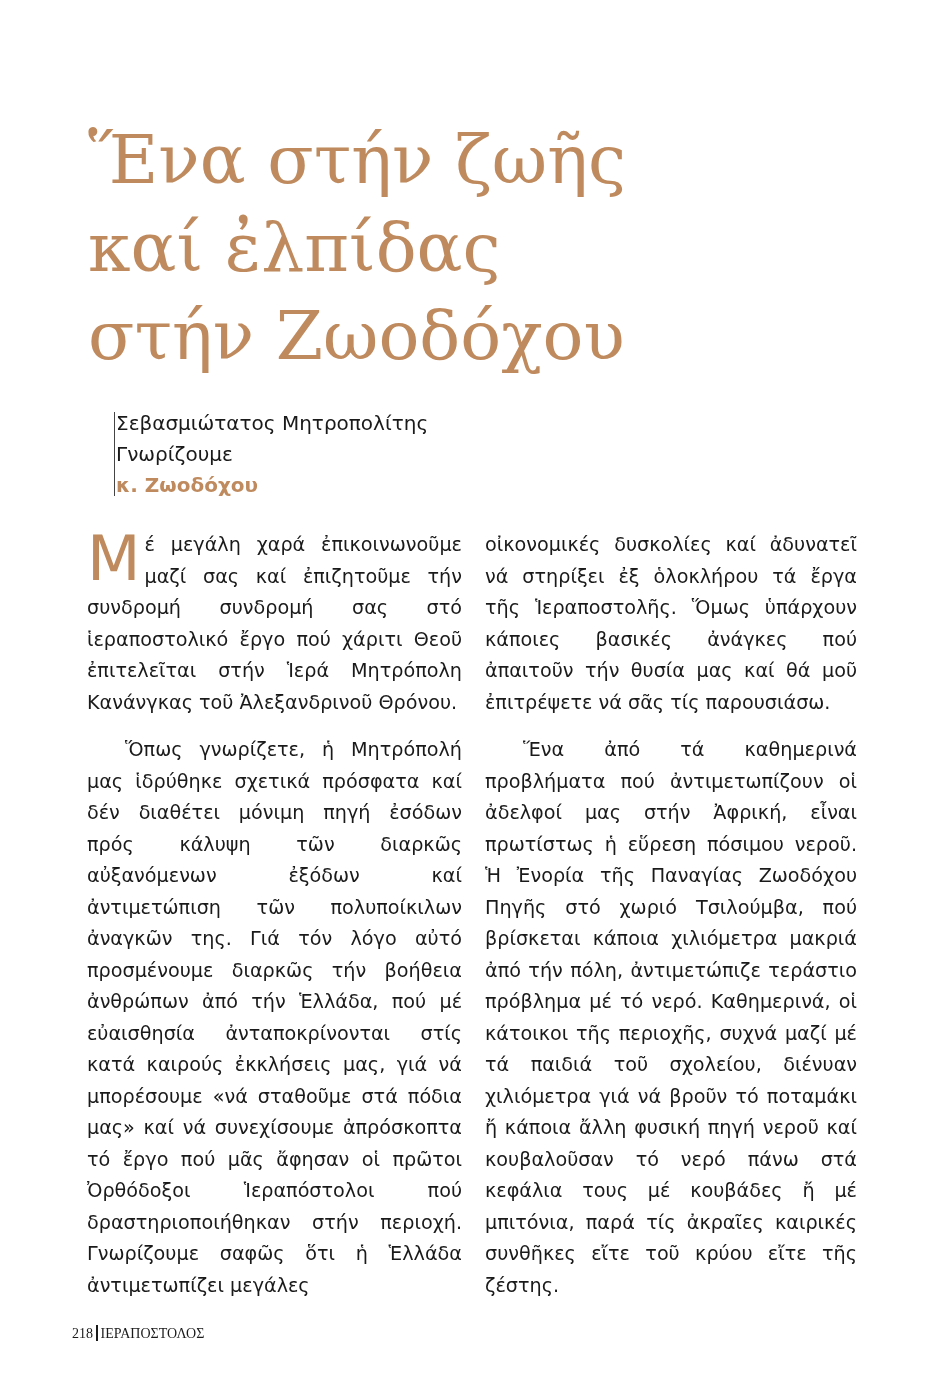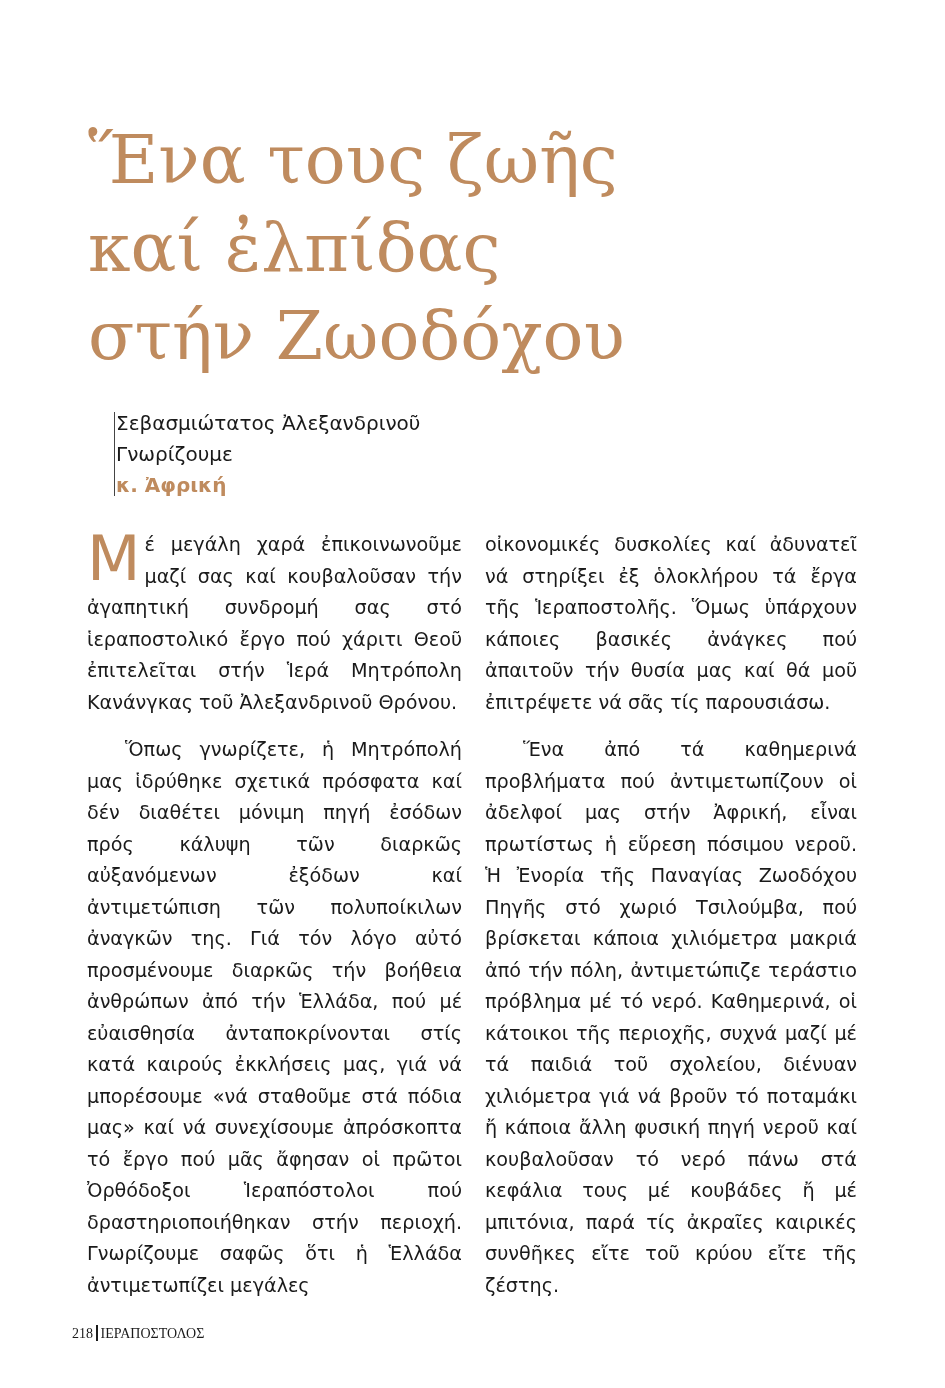--- a/index.html
+++ b/index.html
@@ -37,34 +37,34 @@
   .footer {
     position: absolute; left: 72px; top: 1325px;
     font-family: Liberation Serif, serif; font-size: 14px; color: #1a1a1a;
   }
   .footer .sep { display: inline-block; width: 1.5px; height: 16px; background: #1a1a1a; vertical-align: -3px; margin: 0 3px; }
 </style>
 </head>
 <body>
 
 <h1 class="title">
-  <span>Ἕνα τους ζωῆς</span>
+  <span>Ἕνα στήν ζωῆς</span>
   <span>καί ἐλπίδας</span>
   <span>στήν Ζωοδόχου</span>
 </h1>
 
 <div class="byline" style="border-left:none;">
   <div class="bar"></div>
-  <div>Σεβασμιώτατος Ἀλεξανδρινοῦ</div>
+  <div>Σεβασμιώτατος Μητροπολίτης</div>
   <div>Γνωρίζουμε</div>
-  <div class="name">κ. Ἀφρική</div>
+  <div class="name">κ. Ζωοδόχου</div>
 </div>
 
 <div class="col left">
-  <p><span class="dropcap">Μ</span><span>έ μεγάλη χαρά ἐπικοινωνοῦμε μαζί σας καί κουβαλοῦσαν τήν ἀγαπητική συνδρομή σας στό ἱεραποστολικό ἔργο πού χάριτι Θεοῦ ἐπιτελεῖται στήν Ἱερά Μητρόπολη Κανάνγκας τοῦ Ἀλεξανδρινοῦ Θρόνου.</span></p>
+  <p><span class="dropcap">Μ</span><span>έ μεγάλη χαρά ἐπικοινωνοῦμε μαζί σας καί ἐπιζητοῦμε τήν συνδρομή συνδρομή σας στό ἱεραποστολικό ἔργο πού χάριτι Θεοῦ ἐπιτελεῖται στήν Ἱερά Μητρόπολη Κανάνγκας τοῦ Ἀλεξανδρινοῦ Θρόνου.</span></p>
   <p class="ind">Ὅπως γνωρίζετε, ἡ Μητρόπολή μας ἱδρύθηκε σχετικά πρόσφατα καί δέν διαθέτει μόνιμη πηγή ἐσόδων πρός κάλυψη τῶν διαρκῶς αὐξανόμενων ἐξόδων καί ἀντιμετώπιση τῶν πολυποίκιλων ἀναγκῶν της. Γιά τόν λόγο αὐτό προσμένουμε διαρκῶς τήν βοήθεια ἀνθρώπων ἀπό τήν Ἑλλάδα, πού μέ εὐαισθησία ἀνταποκρίνονται στίς κατά καιρούς ἐκκλήσεις μας, γιά νά μπορέσουμε «νά σταθοῦμε στά πόδια μας» καί νά συνεχίσουμε ἀπρόσκοπτα τό ἔργο πού μᾶς ἄφησαν οἱ πρῶτοι Ὀρθόδοξοι Ἱεραπόστολοι πού δραστηριοποιήθηκαν στήν περιοχή. Γνωρίζουμε σαφῶς ὅτι ἡ Ἑλλάδα ἀντιμετωπίζει μεγάλες</p>
 </div>
 
 <div class="col right">
   <p>οἰκονομικές δυσκολίες καί ἀδυνατεῖ νά στηρίξει ἐξ ὁλοκλήρου τά ἔργα τῆς Ἱεραποστολῆς. Ὅμως ὑπάρχουν κάποιες βασικές ἀνάγκες πού ἀπαιτοῦν τήν θυσία μας καί θά μοῦ ἐπιτρέψετε νά σᾶς τίς παρουσιάσω.</p>
   <p class="ind">Ἕνα ἀπό τά καθημερινά προβλήματα πού ἀντιμετωπίζουν οἱ ἀδελφοί μας στήν Ἀφρική, εἶναι πρωτίστως ἡ εὕρεση πόσιμου νεροῦ. Ἡ Ἐνορία τῆς Παναγίας Ζωοδόχου Πηγῆς στό χωριό Τσιλούμβα, πού βρίσκεται κάποια χιλιόμετρα μακριά ἀπό τήν πόλη, ἀντιμετώπιζε τεράστιο πρόβλημα μέ τό νερό. Καθημερινά, οἱ κάτοικοι τῆς περιοχῆς, συχνά μαζί μέ τά παιδιά τοῦ σχολείου, διένυαν χιλιόμετρα γιά νά βροῦν τό ποταμάκι ἤ κάποια ἄλλη φυσική πηγή νεροῦ καί κουβαλοῦσαν τό νερό πάνω στά κεφάλια τους μέ κουβάδες ἤ μέ μπιτόνια, παρά τίς ἀκραῖες καιρικές συνθῆκες εἴτε τοῦ κρύου εἴτε τῆς ζέστης.</p>
 </div>
 
 <div class="footer">
   <span>218</span><span class="sep"></span><span>ΙΕΡΑΠΟΣΤΟΛΟΣ</span>

